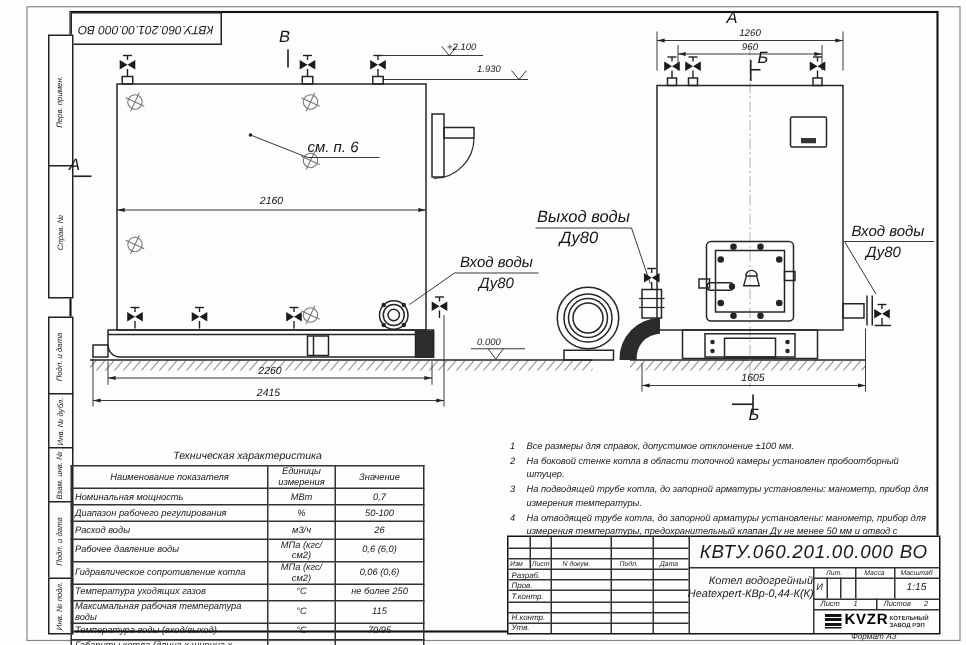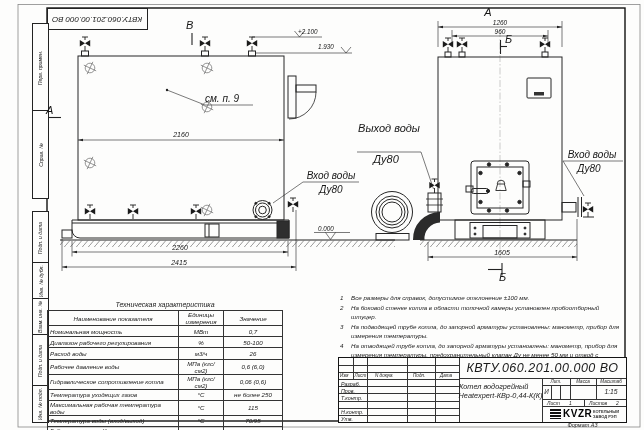--- a/index.html
+++ b/index.html
@@ -245,34 +245,34 @@
     </div>
   <div class="strip" style="top:385px;height:36px;">
       <span>Инв. № подл.</span>
     </div>
 
   <span class="lbl big" style="left:186px;top:19px;">В</span>
   <span class="lbl big" style="left:46px;top:104px;">А</span>
   <span class="lbl big c" style="left:488px;top:6px;">А</span>
   <span class="lbl big" style="left:505px;top:33px;">Б</span>
   <span class="lbl big" style="left:499px;top:271px;">Б</span>
-  <span class="lbl" style="left:205px;top:93px;font-size:10px;">см. п. 9</span>
+  <span class="lbl" style="left:205px;top:93px;font-size:10px;">см. п. 6</span>
 
   <span class="lbl c" style="left:181px;top:131px;">2160</span>
   <span class="lbl c" style="left:180px;top:244px;">2260</span>
   <span class="lbl c" style="left:179px;top:259px;">2415</span>
   <span class="lbl c" style="left:500px;top:18.5px;font-size:6.5px;">1260</span>
   <span class="lbl c" style="left:500px;top:28px;font-size:6.5px;">960</span>
   <span class="lbl c" style="left:502px;top:249px;">1605</span>
 
   <span class="lbl" style="left:298px;top:28px;font-size:6.3px;">+2.100</span>
   <span class="lbl" style="left:318px;top:43px;font-size:6.3px;">1.930</span>
   <span class="lbl" style="left:318px;top:224.5px;font-size:6.3px;">0.000</span>
 
-  <span class="lbl big c" style="left:389px;top:122px;">Выход воды</span>
+  <span class="lbl big c" style="left:389px;top:139px;">Выход воды</span>
   <span class="lbl big c" style="left:386px;top:153px;">Ду80</span>
   <span class="lbl c" style="left:331px;top:170px;font-size:10px;">Вход воды</span>
   <span class="lbl c" style="left:331px;top:184px;font-size:10px;">Ду80</span>
   <span class="lbl c" style="left:592px;top:149px;font-size:10px;">Вход воды</span>
   <span class="lbl c" style="left:589px;top:163px;font-size:10px;">Ду80</span>
 
   <div class="tt">
     <div class="ttl">Техническая характеристика</div>
     <table class="tech">
       <colgroup>
@@ -387,21 +387,21 @@
     <span class="t" style="left:101px;top:15px;font-size:4.6px;">Дата</span>
 
     <span class="t" style="left:2px;top:22.5px;font-size:5.3px;">Разраб.</span>
     <span class="t" style="left:2px;top:29.7px;font-size:5.3px;">Пров.</span>
     <span class="t" style="left:2px;top:36.8px;font-size:5.3px;">Т.контр.</span>
     <span class="t" style="left:2px;top:51.2px;font-size:5.3px;">Н.контр.</span>
     <span class="t" style="left:2px;top:58.3px;font-size:5.3px;">Утв.</span>
 
     <span class="t" style="left:120px;top:3px;width:167px;text-align:center;font-size:12.5px;letter-spacing:.5px;">КВТУ.060.201.00.000 ВО</span>
 
-    <span class="t" style="left:120px;top:24px;width:83px;text-align:left;font-size:7.3px;">Котел водогрейный</span>
+    <span class="t" style="left:120px;top:24px;width:83px;text-align:right;font-size:7.3px;">Котел водогрейный</span>
     <span class="t" style="left:118px;top:33px;width:87px;text-align:center;font-size:7.3px;">Heatexpert-КВр-0,44-К(К)</span>
 
     <span class="t" style="left:203px;top:21px;width:28px;text-align:center;font-size:4.6px;">Лит.</span>
     <span class="t" style="left:231px;top:21px;width:26px;text-align:center;font-size:4.6px;">Масса</span>
     <span class="t" style="left:257px;top:21px;width:30px;text-align:center;font-size:4.6px;">Масштаб</span>
     <span class="t" style="left:203px;top:30px;width:9px;text-align:center;font-size:6.3px;">И</span>
     <span class="t" style="left:257px;top:30px;width:30px;text-align:center;font-size:6.8px;">1:15</span>
 
     <span class="t" style="left:208px;top:42.2px;font-size:5px;">Лист</span>
     <span class="t" style="left:230px;top:42.2px;font-size:5px;">1</span>

